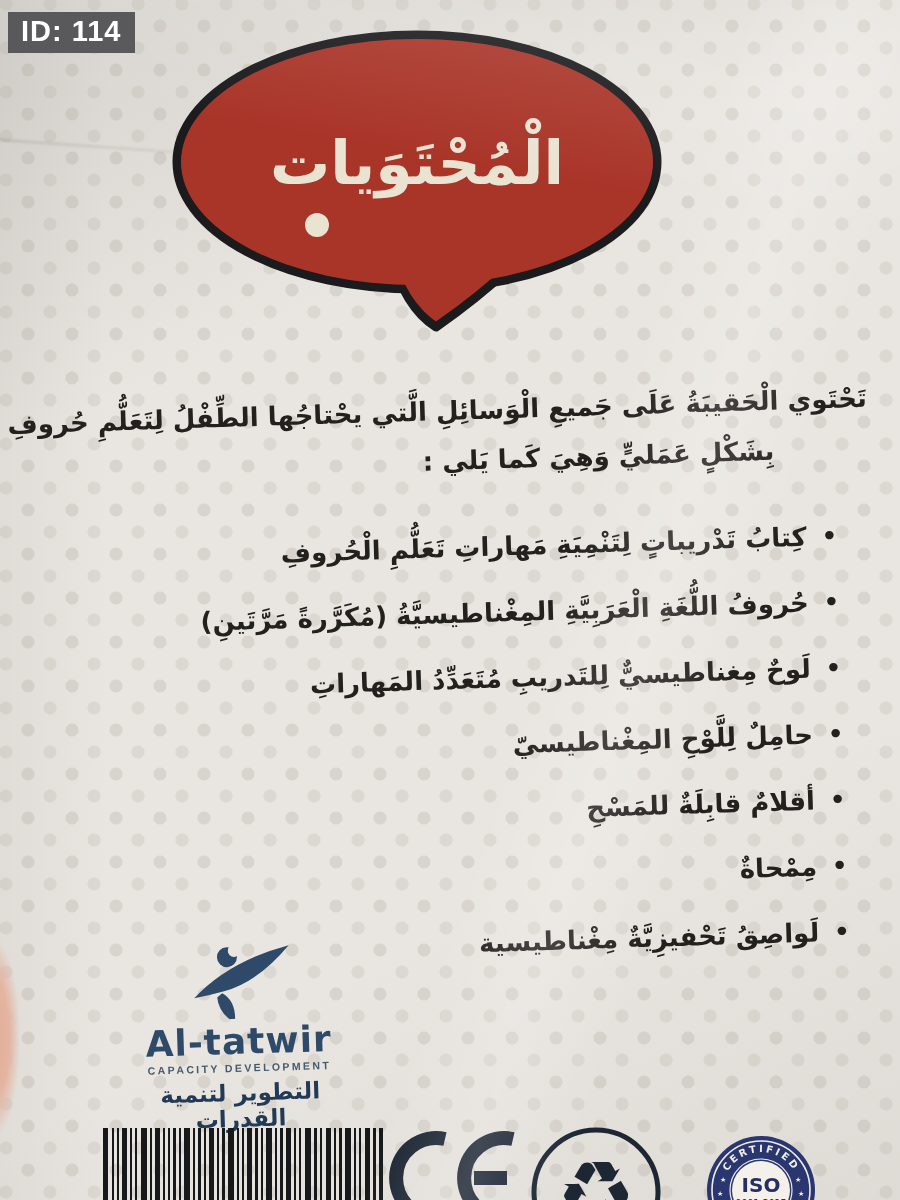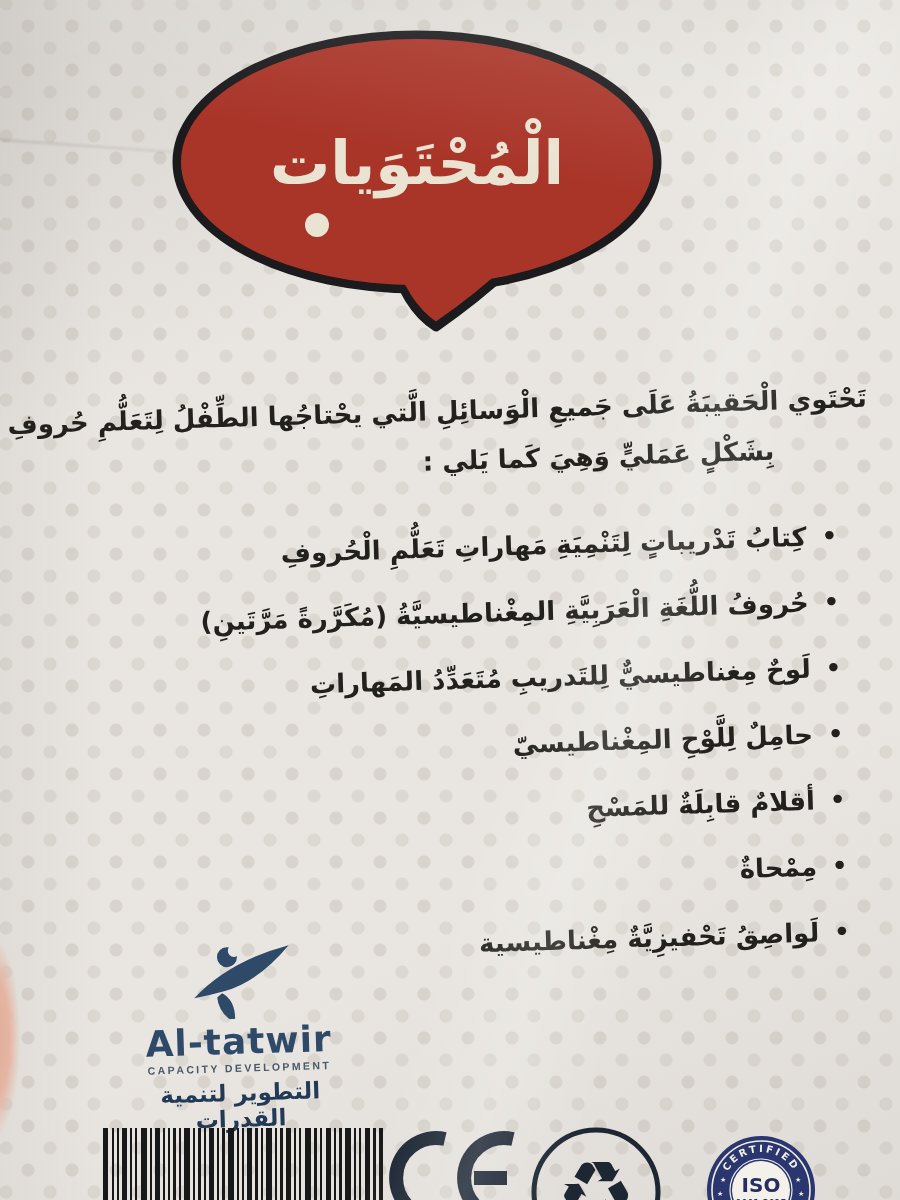--- a/index.html
+++ b/index.html
@@ -205,14 +205,15 @@
       <text x="20" y="56">★</text>
       <text x="95" y="56">★</text>
     </g>
     <text x="61" y="66" text-anchor="middle" font-size="20" font-weight="bold" fill="#262f63">ISO</text>
     <text x="61" y="80" text-anchor="middle" font-size="8.5" font-weight="bold" fill="#262f63">9001-2015</text>
   </svg>
 
   <div class="finger"></div>
   <div class="sheen"></div>
 
+  <div class="id-badge">ID: 114</div>
 
 </div>
 
 </body></html>

